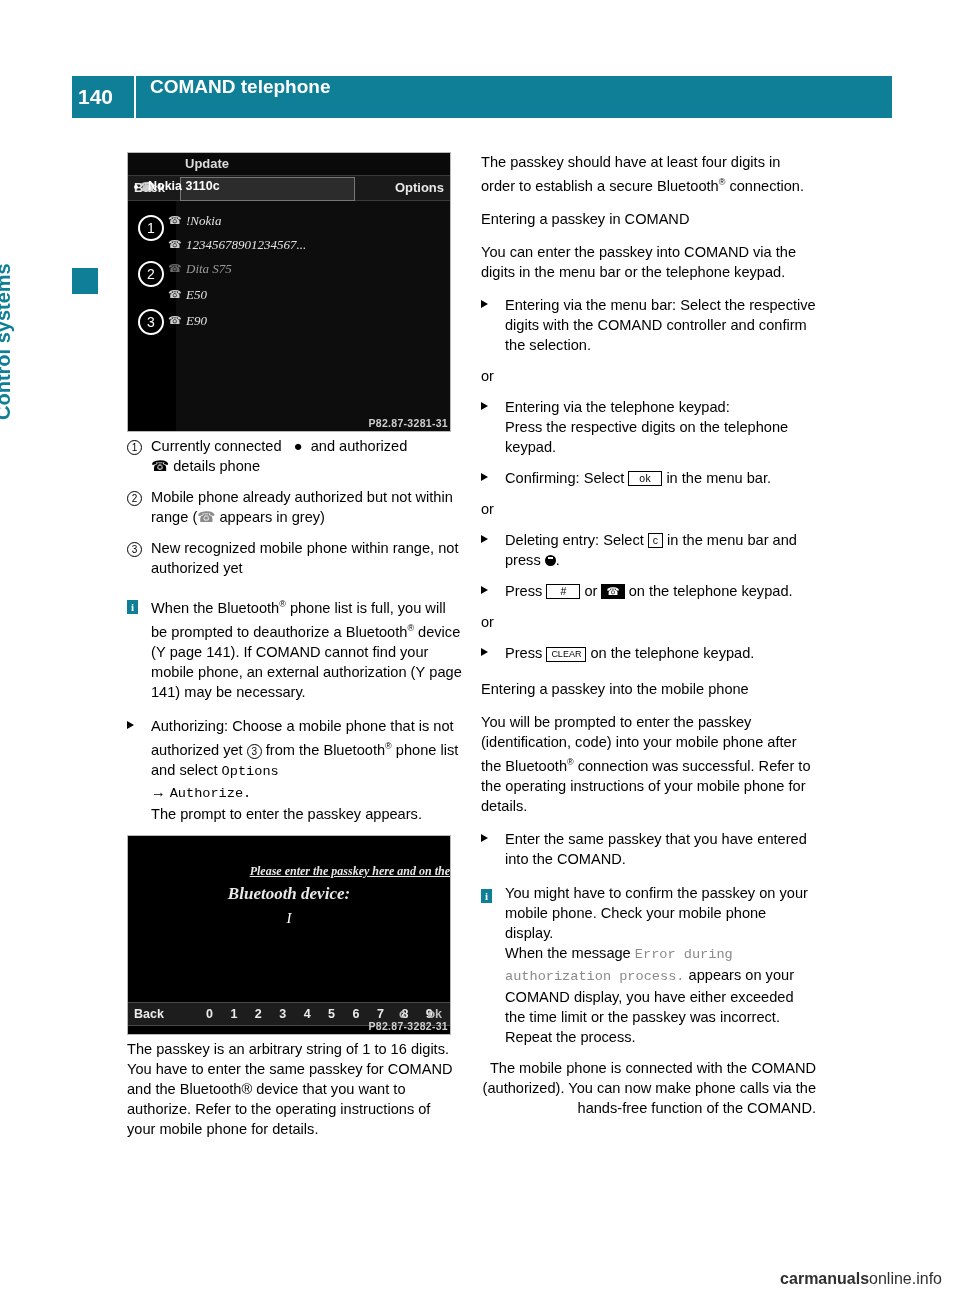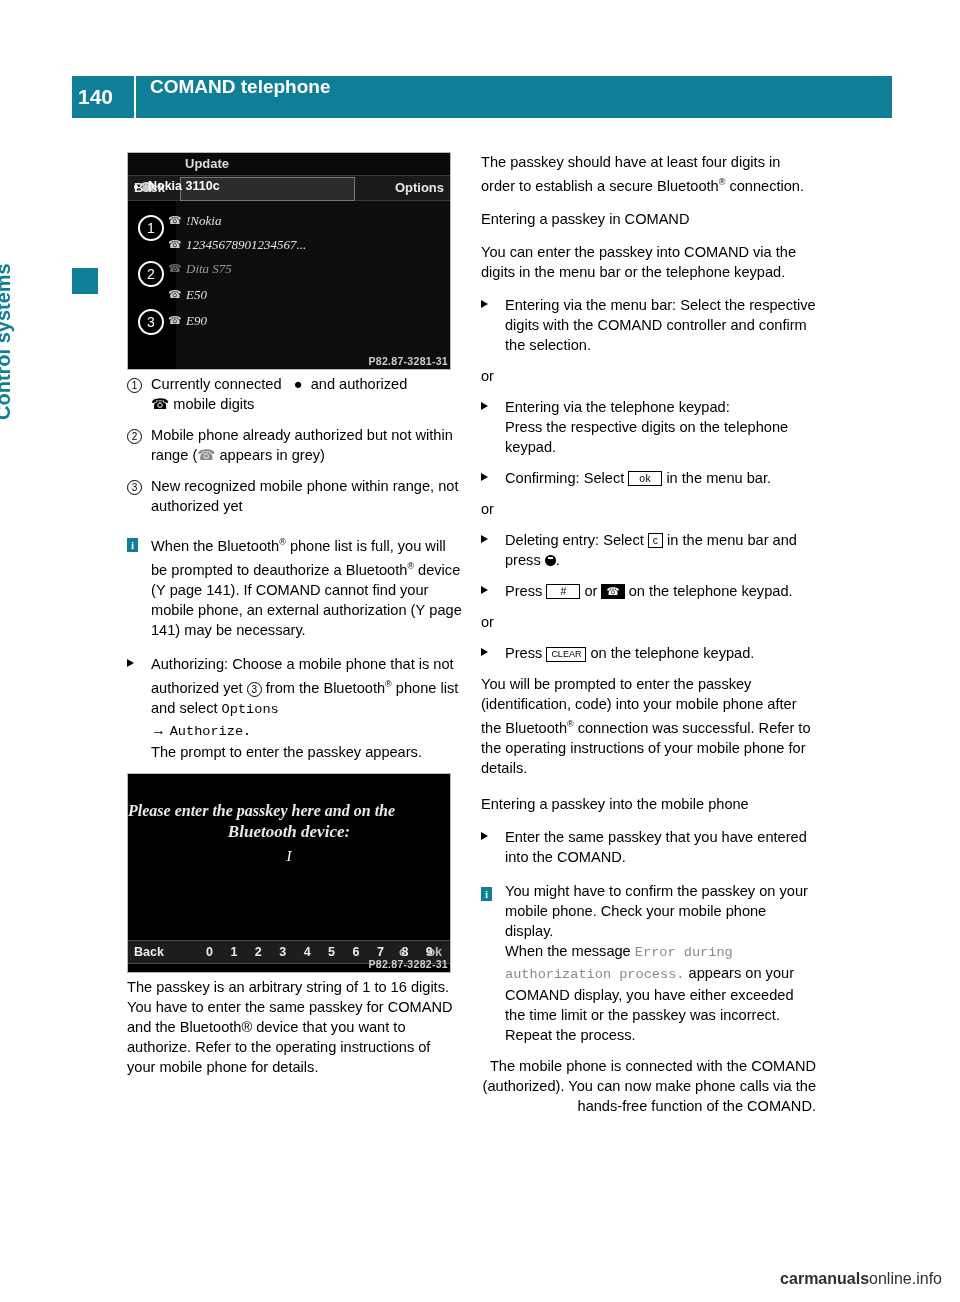--- a/index.html
+++ b/index.html
@@ -112,21 +112,21 @@
   .knob::after{
     content:"";position:absolute;left:3px;top:2px;width:5px;height:2px;background:#fff;
   }
 
   
   .shot {
     position:relative;
     background:#000;
     border:1px solid #b9b9b9;
   }
-  .shot1 { width:324px; height:218px; margin-bottom:4px; }
+  .shot1 { width:324px; height:280px; margin-bottom:4px; }
   .shot1 .topbar {
     position:absolute; left:0; top:0; width:100%; height:32px;
     background:#0a0a0a; color:#d6d6d6;
   }
   .shot1 .topbar .upd {
     position:absolute; left:57px; top:3px; font-size:13px; font-weight:bold; color:#dcdcdc;
   }
   .shot1 .menubar {
     position:absolute; left:0; top:22px; width:100%; height:26px;
     background:#1a1a1a;
@@ -164,23 +164,24 @@
   .shot-code {
     position:absolute; right:2px; bottom:2px;
     color:#cfcfcf; font-size:10.5px; font-weight:bold;
     font-family:"Liberation Sans", sans-serif; letter-spacing:0.3px;
   }
   .caption { font-size:14.6px; line-height:20px; margin:10px 0 13px 0;}
 
   
   .shot2 { width:324px; height:200px; margin:2px 0 4px 0;}
   .shot2 .t1 {
-    position:absolute; width:100%; text-align:left; top:28px;
-    color:#e9e9e9; font-size:16px; font-weight:bold; font-style:italic;
+    position:absolute; width:100%; text-align:right; top:28px;
+    color:#e9e9e9; font-size:12px; font-weight:bold; font-style:italic;
     font-family:"Liberation Serif", serif;
+    text-decoration:underline;
   }
   .shot2 .t2 {
     position:absolute; width:100%; text-align:center; top:48px;
     color:#e9e9e9; font-size:17px; font-weight:bold; font-style:italic;
     font-family:"Liberation Serif", serif;
   }
   .shot2 .cursor {
     position:absolute; width:100%; text-align:center; top:74px;
     color:#fff; font-size:15px; font-style:italic; font-family:"Liberation Serif", serif;
   }
@@ -243,21 +244,21 @@
     <div class="shot-code">P82.87-3281-31</div>
   </div>
 
 
   <div class="row">
     <div class="marker"><span class="numcircle">1</span></div>
     <div class="body">
       <span>Currently connected</span>
       &nbsp;&nbsp;<span>●</span>&nbsp;&nbsp;<span>and authorized</span><br>
       <span>☎</span>
-      <span>mobile digits</span>
+      <span>details phone</span>
     </div>
   </div>
 
   <div class="row">
     <div class="marker"><span class="numcircle">2</span></div>
     <div class="body">
       <span>Mobile phone already authorized but not within range (</span><span style="color:#8a8a8a;">☎</span>
       <span>appears in grey)</span>
     </div>
   </div>
@@ -375,25 +376,25 @@
 
   <div class="row">
     <div class="marker"><span class="tri"></span></div>
     <div class="body">
       <span>Press</span>
       <span class="key" style="font-size:9px;">CLEAR</span>
       <span>on the telephone keypad.</span>
     </div>
   </div>
 
+  <p class="para bold" style="margin-top:16px;">Entering a passkey into the mobile phone</p>
+
   <p class="para">
     <span>You will be prompted to enter the passkey (identification, code) into your mobile phone after the Bluetooth</span><sup>®</sup><span> connection was successful. Refer to the operating instructions of your mobile phone for details.</span>
   </p>
-
-  <p class="para bold" style="margin-top:16px;">Entering a passkey into the mobile phone</p>
 
   <div class="row">
     <div class="marker"><span class="tri"></span></div>
     <div class="body">Enter the same passkey that you have entered into the COMAND.</div>
   </div>
 
   <div class="row" style="margin-top:14px;">
     <div class="marker"><span class="info-i">i</span></div>
     <div class="body">
       <span>You might have to confirm the passkey on your mobile phone. Check your mobile phone display.</span><br>

